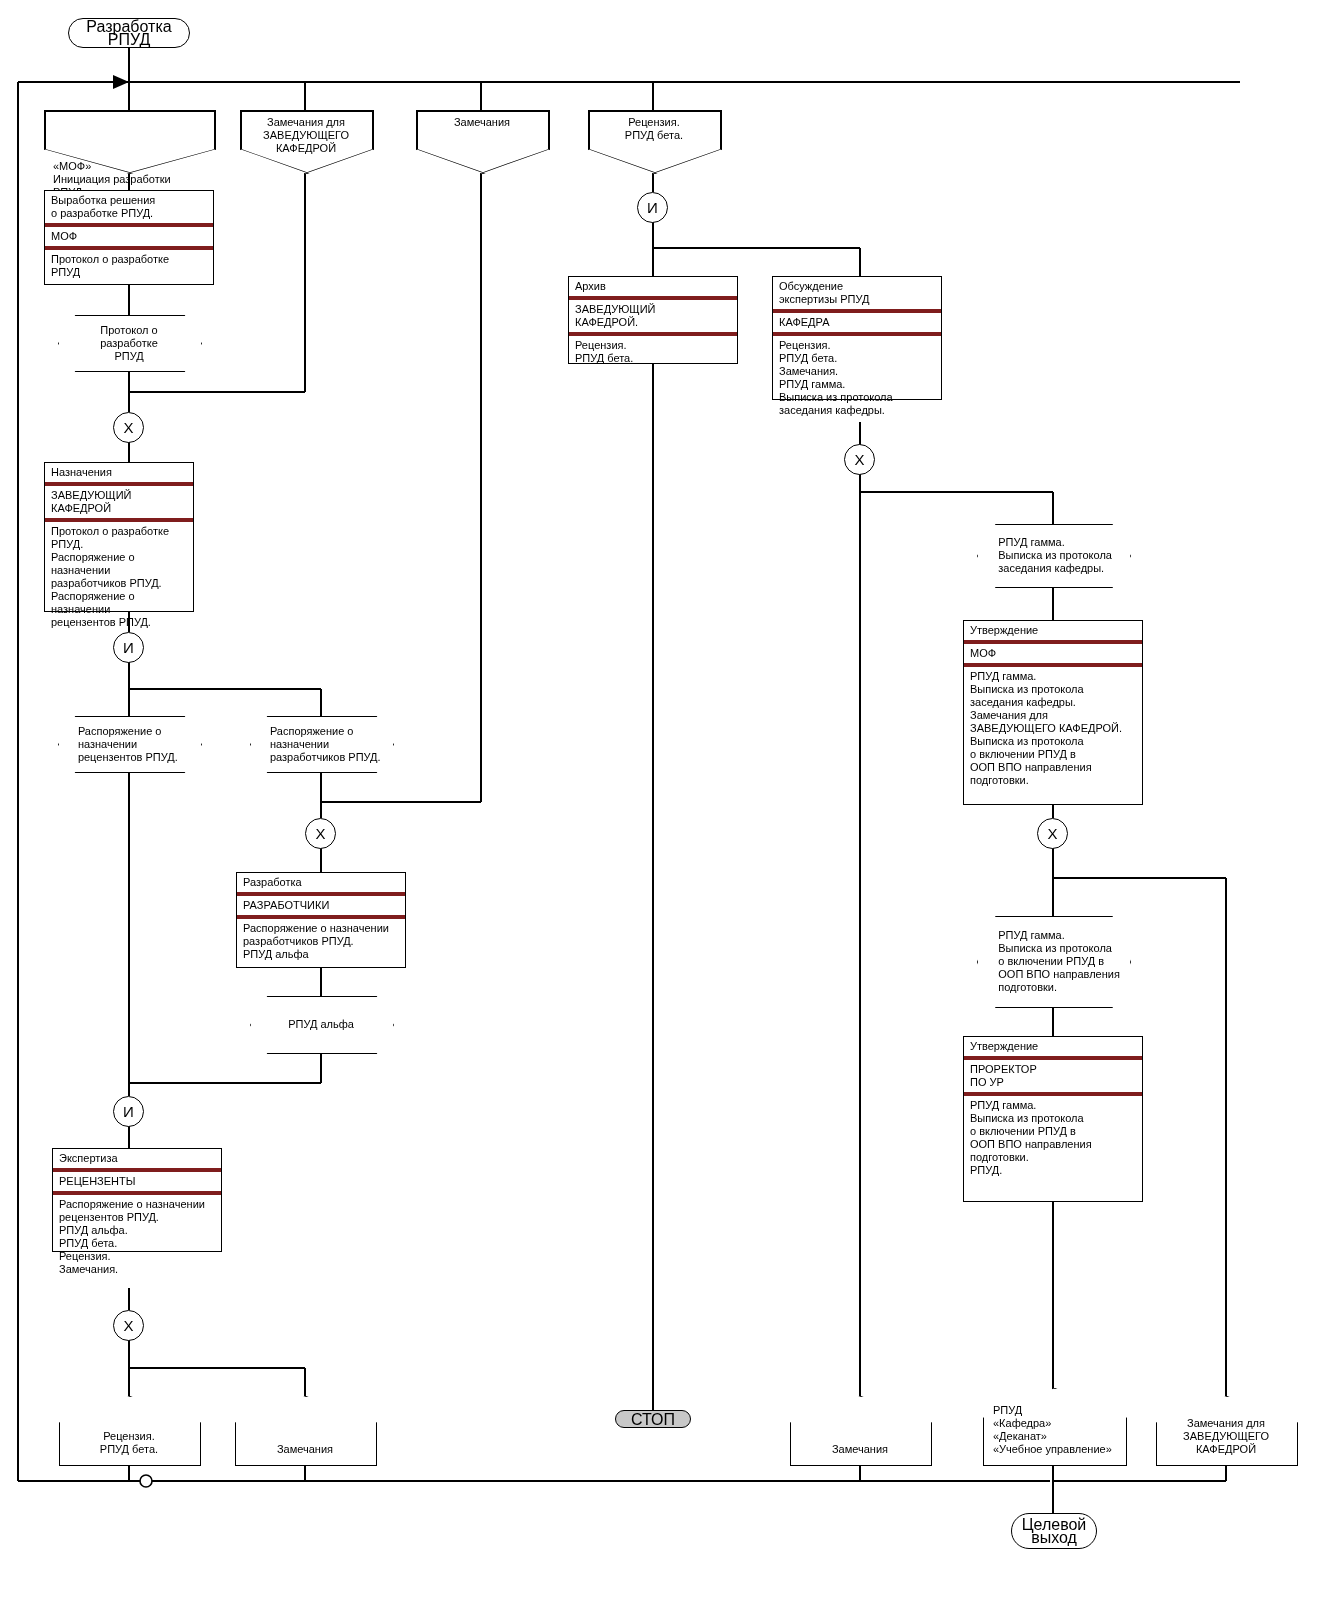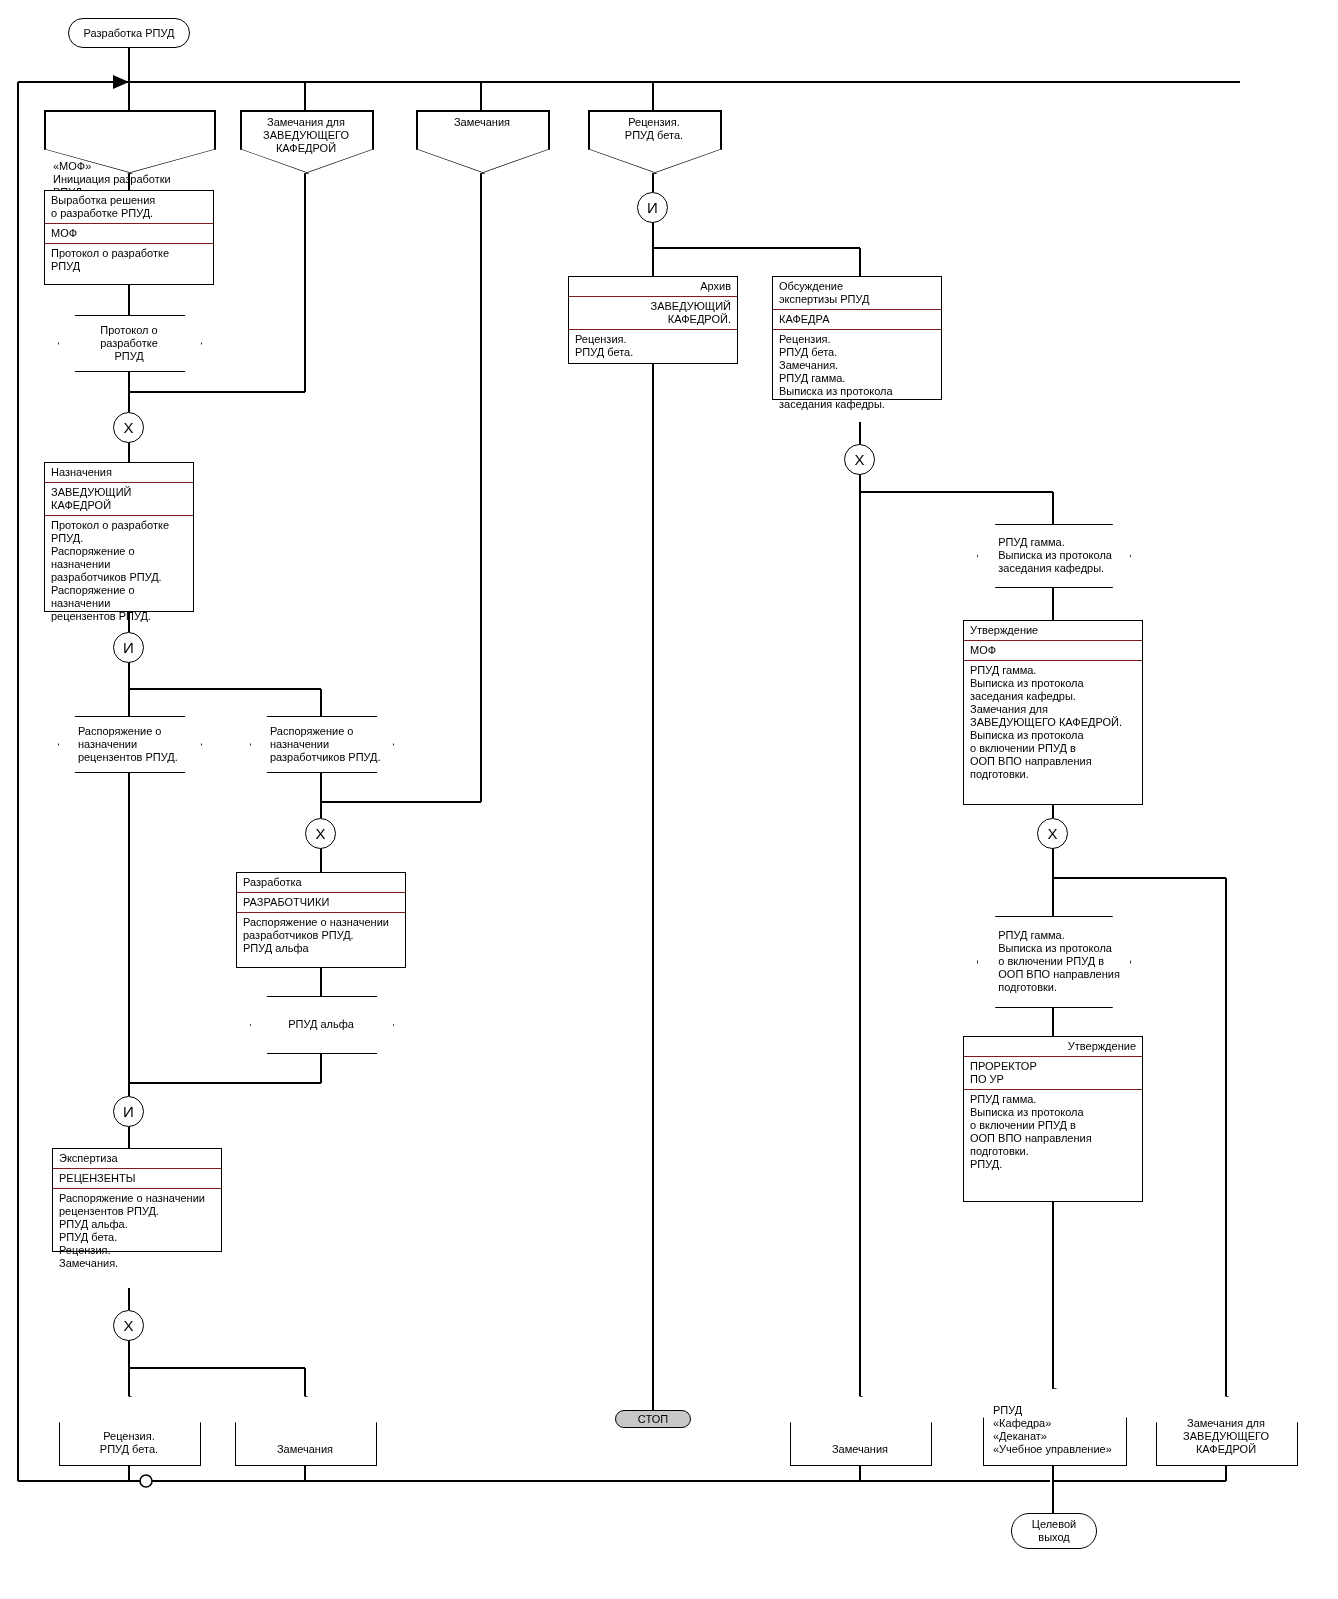--- a/index.html
+++ b/index.html
@@ -23,42 +23,42 @@
   
   .event-up .shape{position:absolute;left:0;top:0;width:100%;height:100%;
     background:#ffffff;border:1px solid #000;
     clip-path:polygon(50% 0,100% 38%,100% 100%,0 100%,0 38%);}
   .event-up .lbl{position:absolute;left:0;right:0;bottom:8px;text-align:center;
     font-size:11px;line-height:13px;color:#000;}
   .event-up.lj .lbl{text-align:left;padding-left:10px;}
 
   
   .fn{background:#fff;border:1px solid #000;}
-  .fn .seg{border-bottom:1px solid #7f1d1d;padding:3px 6px;font-size:11px;line-height:13px;color:#000;}
+  .fn .seg{border-bottom:4px solid #7f1d1d;padding:3px 6px;font-size:11px;line-height:13px;color:#000;}
   .fn .seg.last{border-bottom:none;}
   .fn .seg.title{text-align:left;}
-  .fn .seg.titlec{text-align:right;}
+  .fn .seg.titlec{text-align:left;}
 
   
   .hex .shape{position:absolute;left:0;top:0;width:100%;height:100%;
     background:#fff;border:1px solid #000;
     clip-path:polygon(12% 0,88% 0,100% 50%,88% 100%,12% 100%,0 50%);}
   .hex .lbl{position:absolute;left:0;right:0;top:50%;transform:translateY(-50%);
     font-size:11px;line-height:13px;color:#000;text-align:center;}
   .hex.lj .lbl{text-align:left;padding-left:14%;}
 
   
   .op{border:1px solid #000;border-radius:50%;background:#fff;
       display:flex;align-items:center;justify-content:center;
       font-size:15px;color:#000;}
 
   
   .term{border:1px solid #000;border-radius:999px;background:#fff;
       display:flex;align-items:center;justify-content:center;text-align:center;
-      font-size:11px;line-height:13px;color:#000;}
+      font-size:16px;line-height:13px;color:#000;}
   .term.grey{background:#c8c8c8;}
 </style>
 </head>
 <body>
 
 <div id="canvas">
 
   <svg id="wires" viewBox="0 0 1338 1599" xmlns="http://www.w3.org/2000/svg">
     <g stroke="#000" stroke-width="1.6" fill="none" shape-rendering="crispEdges">
 

